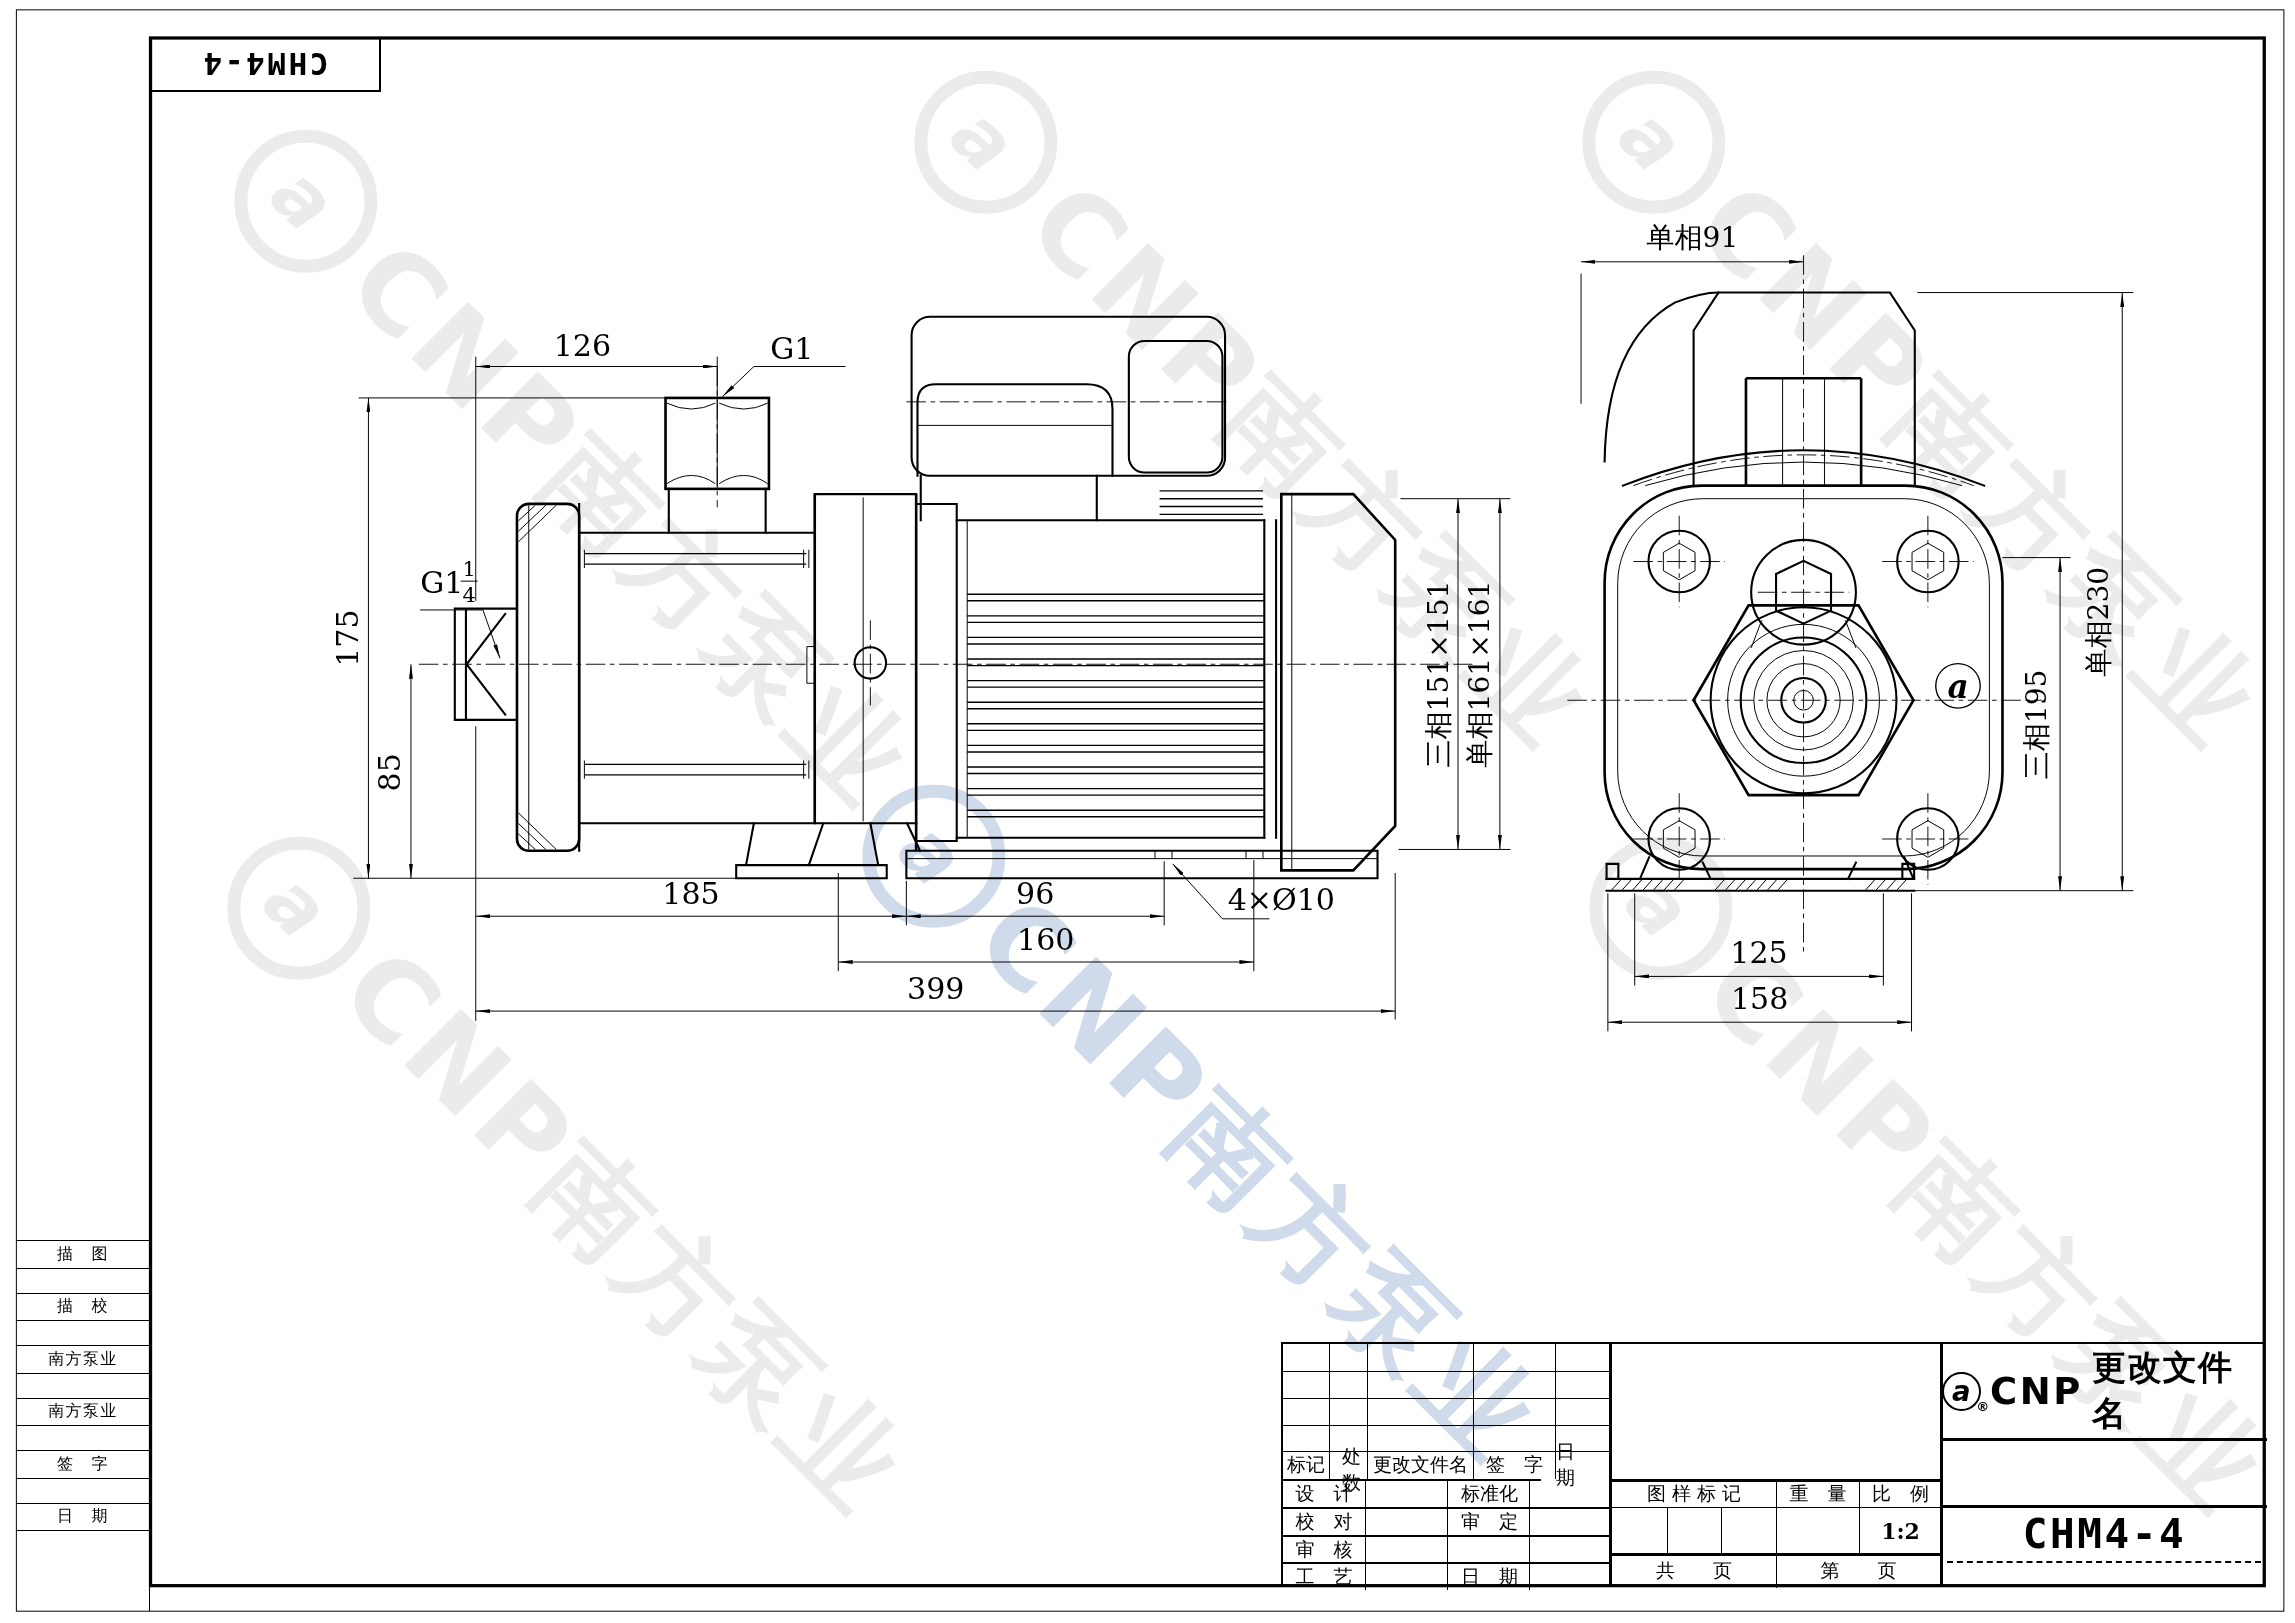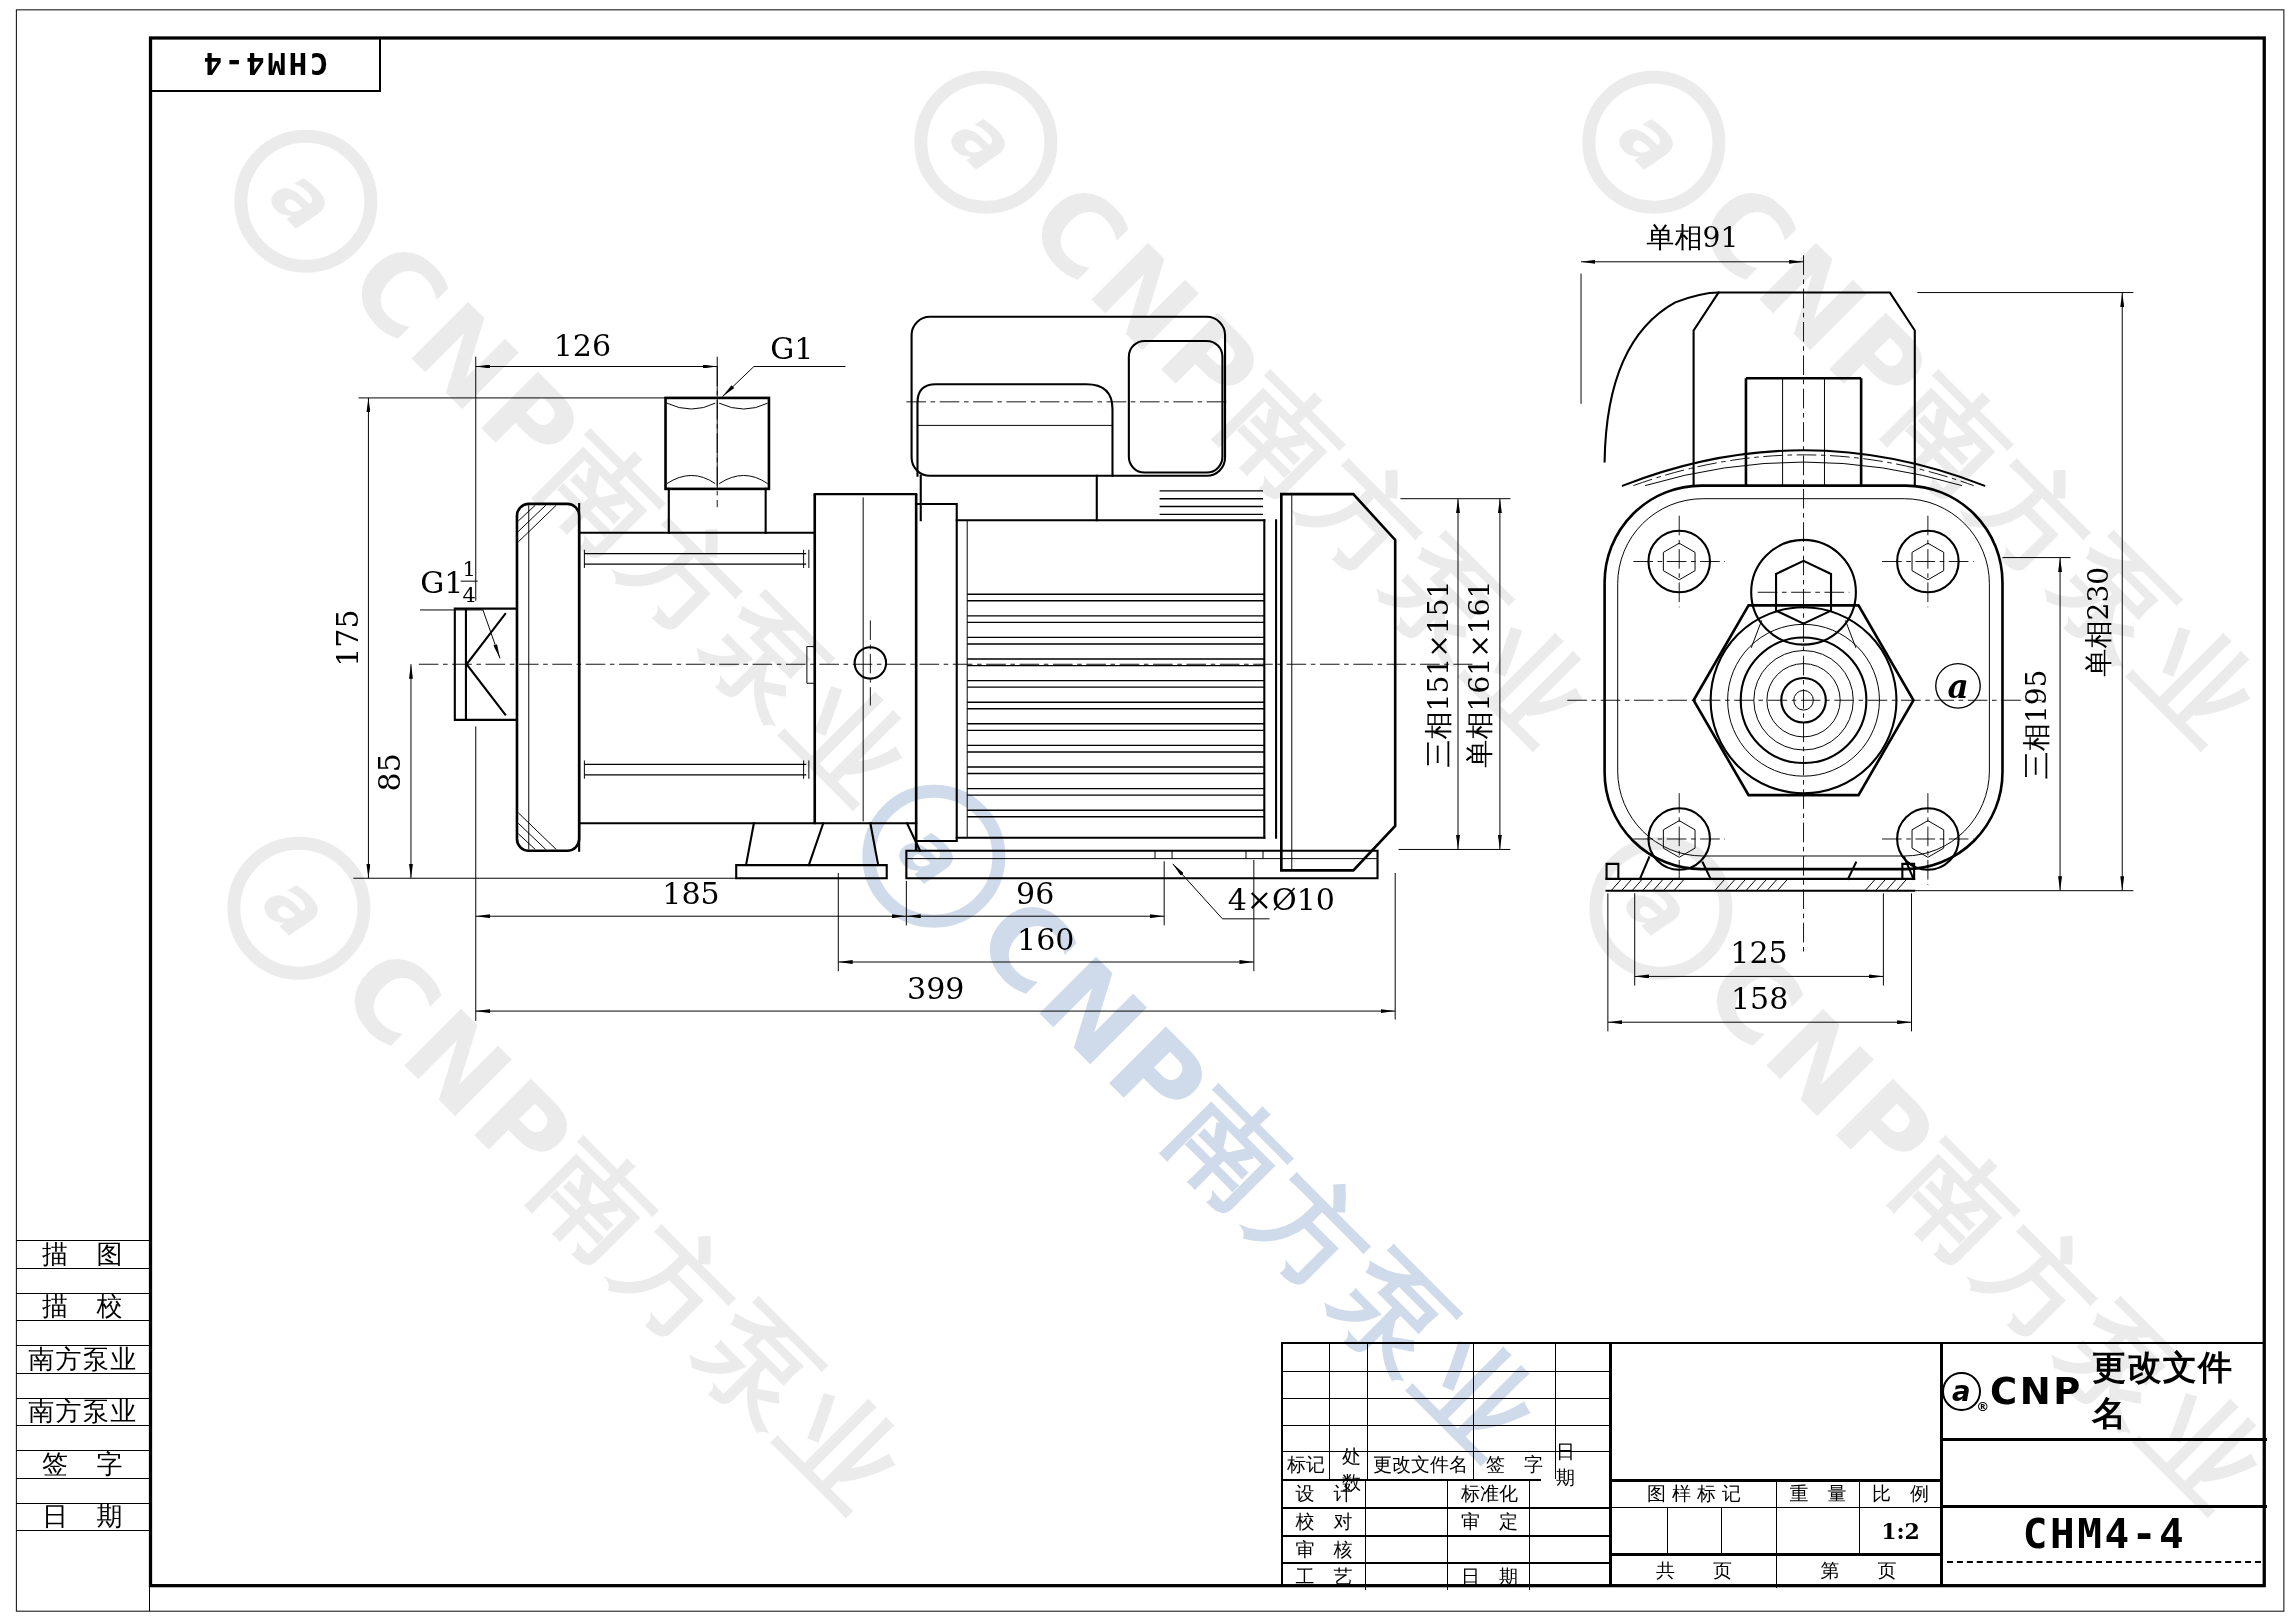--- a/index.html
+++ b/index.html
@@ -27,21 +27,21 @@
   text.lga{font-style:italic;font-weight:900;font-size:50px;fill:#000;font-family:"DejaVu Serif",serif;}
   
   .modelbox{position:absolute;left:151px;top:38px;width:230px;height:54px;box-sizing:border-box;
     border-right:2.6px solid #000;border-bottom:2.6px solid #000;display:flex;align-items:center;justify-content:center;
     z-index:3;}
   .modelbox span{transform:rotate(180deg);font-size:31px;letter-spacing:2.6px;
     font-family:"DejaVu Sans Mono","Liberation Mono",monospace;font-weight:600;}
   .strip{position:absolute;left:16.4px;top:1240px;width:134px;height:371px;box-sizing:border-box;
     border-top:1.3px solid #000;border-right:1.3px solid #000;z-index:3;display:flex;flex-direction:column;}
   .strip .r{box-sizing:border-box;border-bottom:1.3px solid #000;display:flex;align-items:center;
-    justify-content:center;font-size:26px;letter-spacing:1.3px;text-align:center;}
+    justify-content:center;font-size:16px;letter-spacing:1.3px;text-align:center;}
   .strip .lab{height:27.5px;}
   .strip .gap{height:25px;}
   .strip .last{flex:1;border-bottom:none;}
   
   .tb{position:absolute;left:1281px;top:1342px;width:984px;height:243px;box-sizing:border-box;
     border-left:2.6px solid #000;border-top:2.6px solid #000;z-index:3;font-size:19px;}
   .tb *{box-sizing:border-box;}
   .abs{position:absolute;}
   .cell{display:flex;align-items:center;justify-content:center;}
   .vsep{position:absolute;top:0;width:2.6px;height:243px;background:#000;}

